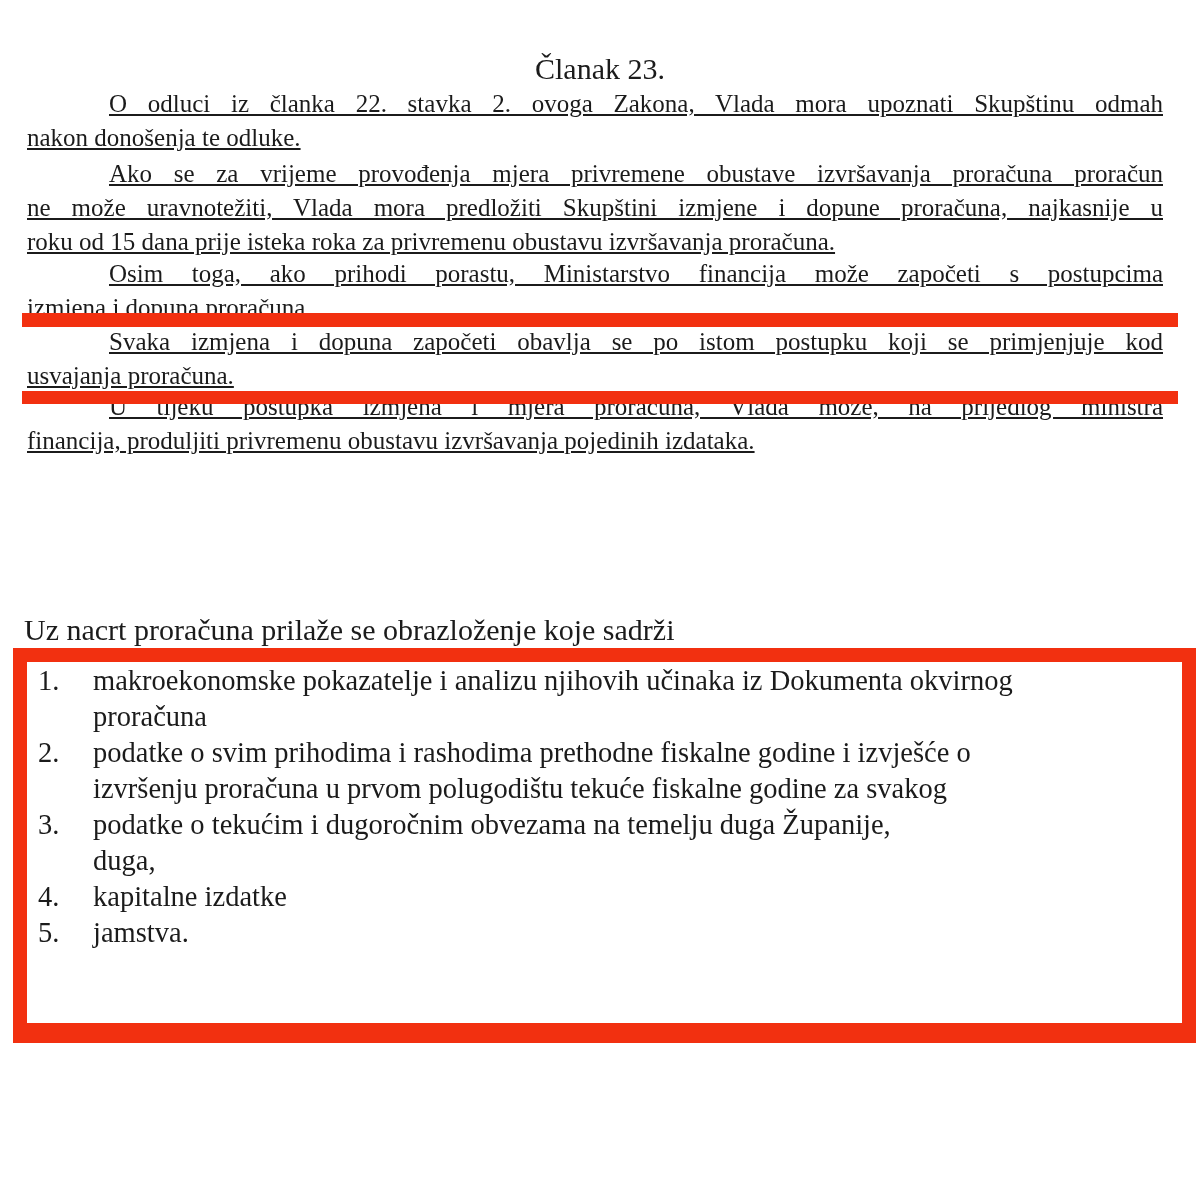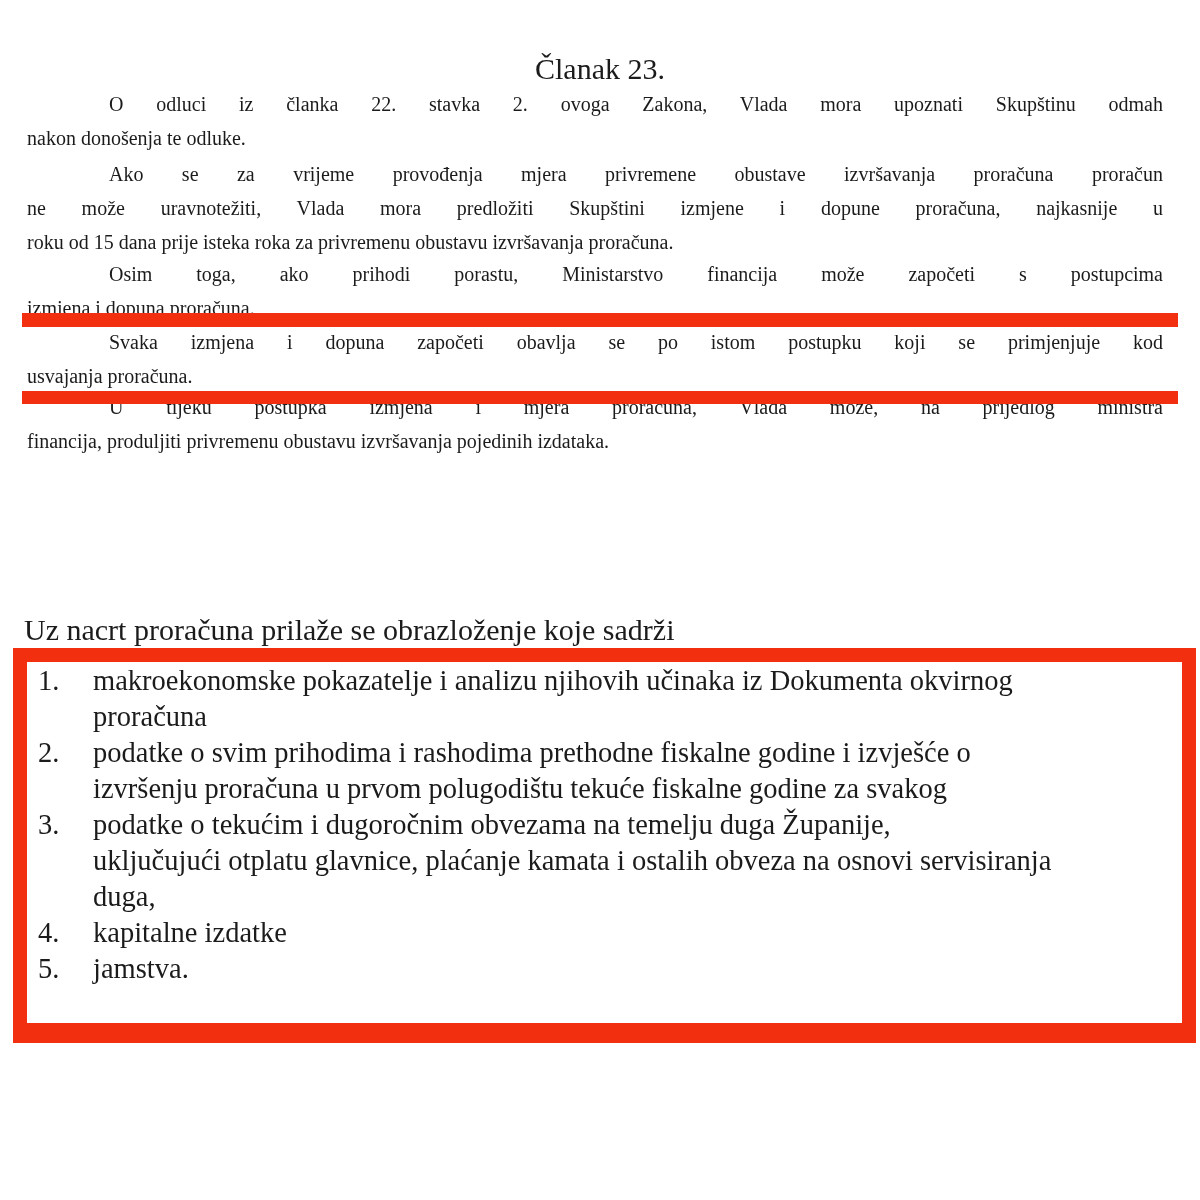--- a/index.html
+++ b/index.html
@@ -10,22 +10,23 @@
     color:var(--ink,#1b1b1b);
     font-family:"Liberation Serif","DejaVu Serif",serif;
     overflow:hidden;
   }
   .title{
     position:absolute;top:52px;left:0;width:1200px;
     text-align:center;font-size:30px;line-height:34px;
   }
   .para{
     position:absolute;left:27px;width:1136px;
-    font-size:20px;line-height:34px;
+    font-size:25px;line-height:34px;
     z-index:1;
+    text-decoration:underline;
   }
   .line{text-align:justify;}
   .line.jl{text-align-last:justify;}
   .line.ind{text-indent:82px;}
   .bar{
     position:absolute;background:var(--red,#f23010);z-index:3;
   }
   .intro{
     position:absolute;left:24px;top:613px;
     font-size:30px;line-height:34px;white-space:nowrap;z-index:1;
@@ -95,21 +96,20 @@
 
       <div class="item">
         <span class="num">2.</span>
         <div class="ln">podatke o svim prihodima i rashodima prethodne fiskalne godine i izvješće o</div>
         <div class="ln">izvršenju proračuna u prvom polugodištu tekuće fiskalne godine za svakog</div>
       </div>
 
       <div class="item">
         <span class="num">3.</span>
         <div class="ln">podatke o tekućim i dugoročnim obvezama na temelju duga Županije,</div>
-        <div class="ln">uključujući otplatu glavnice, plaćanje kamata i ostalih obveza na osnovi servisiranja</div>
         <div class="ln">duga,</div>
       </div>
 
       <div class="item">
         <span class="num">4.</span>
         <div class="ln">kapitalne izdatke</div>
       </div>
 
       <div class="item">
         <span class="num">5.</span>

